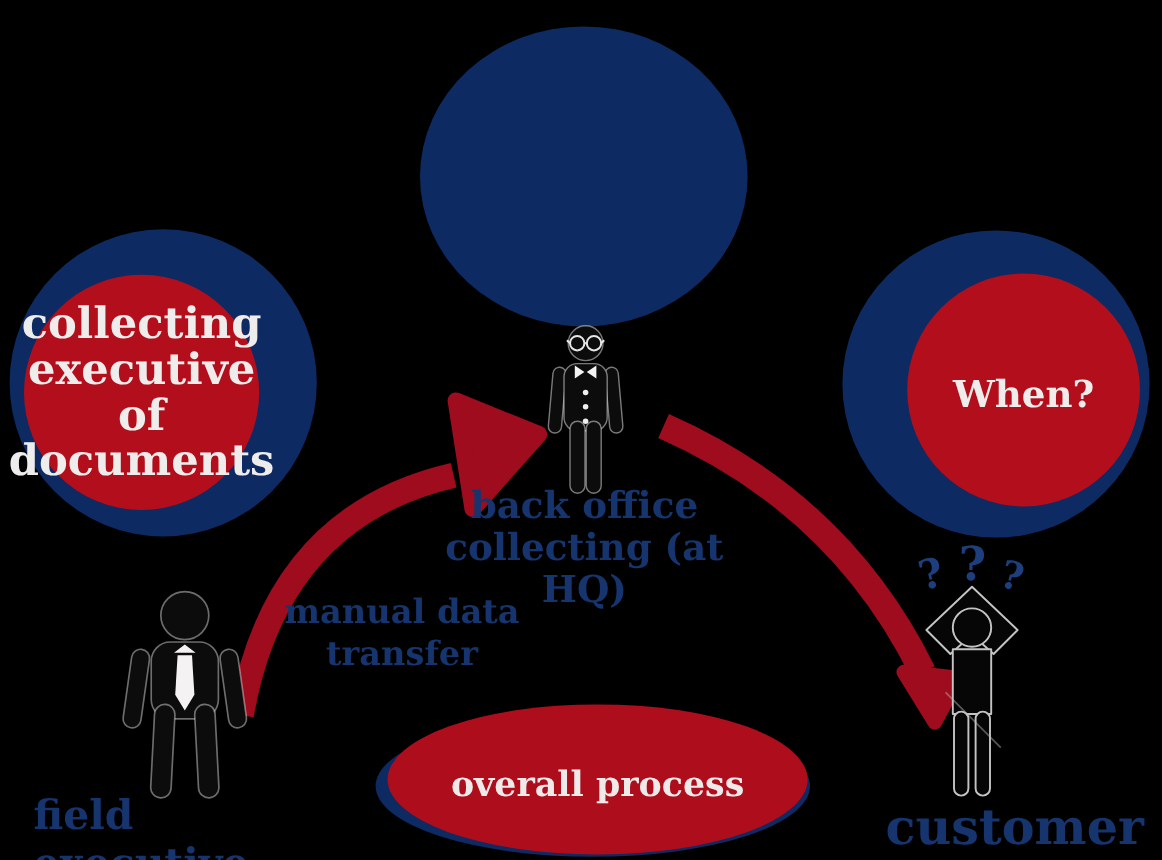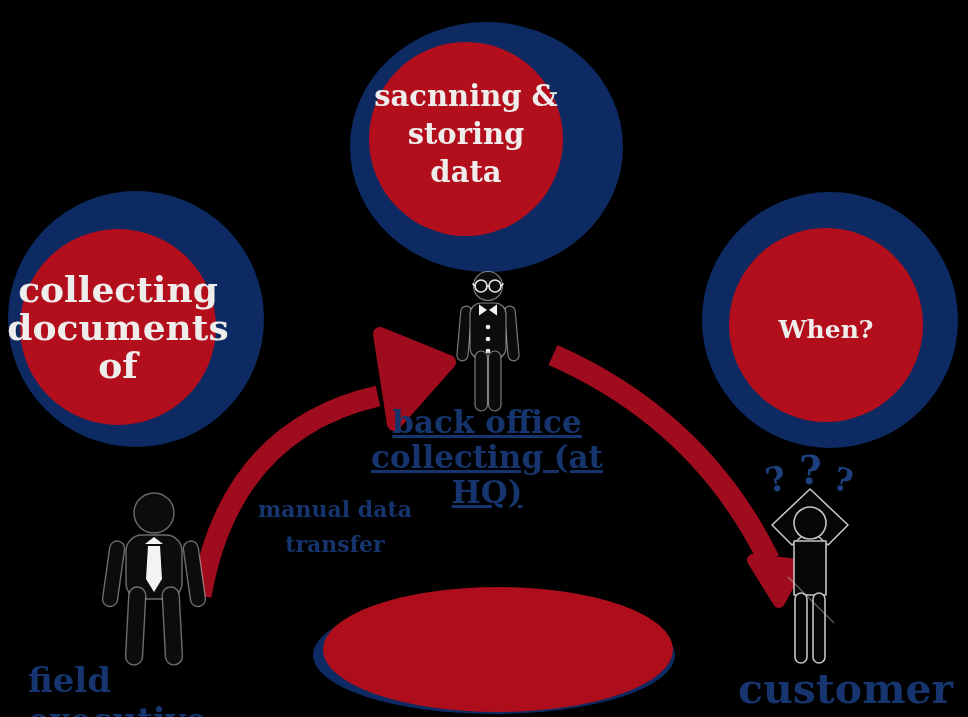--- a/index.html
+++ b/index.html
@@ -16,64 +16,62 @@
   }
   .ring-inner span{display:block;}
   
   #top-outer{left:350px;top:22px;width:273px;height:250px;}
   #top-inner{left:369px;top:42px;width:194px;height:194px;font-size:29px;line-height:38px;padding-bottom:10px;box-sizing:border-box;}
   
   #left-outer{left:8px;top:191px;width:256px;height:256px;}
   #left-inner{left:20px;top:229px;width:196px;height:196px;font-size:36px;line-height:38px;}
   
   #right-outer{left:702px;top:192px;width:256px;height:256px;}
-  #right-inner{left:729px;top:228px;width:194px;height:194px;font-size:25px;padding-top:8px;box-sizing:border-box;text-align:center;}
+  #right-inner{left:756px;top:228px;width:194px;height:194px;font-size:31px;padding-top:8px;box-sizing:border-box;text-align:center;}
   
   #ellipse-navy{left:313px;top:596px;width:362px;height:118px;border-radius:50%;background:#0d2b62;}
   #ellipse-red{
     left:323px;top:587px;width:350px;height:125px;border-radius:50%;background:#ae0e1c;
     display:flex;flex-direction:column;align-items:center;justify-content:center;
     text-align:center;color:#eeeaea;font-size:29px;line-height:36px;padding-top:6px;box-sizing:border-box;
   }
   .navy-label{color:#16356e;text-align:center;}
-  #label-back-office{left:352px;top:405px;width:270px;font-size:31px;line-height:35px;text-decoration:underline;}
-  #label-manual{left:225px;top:492px;width:220px;font-size:22px;line-height:35px;}
+  #label-back-office{left:352px;top:405px;width:270px;font-size:31px;line-height:35px;}
+  #label-manual{left:225px;top:492px;width:220px;font-size:28px;line-height:35px;}
   #label-field{left:28px;top:660px;width:240px;font-size:34px;text-align:left;}
   #label-customer{left:738px;top:665px;width:160px;font-size:41px;text-align:left;}
   .qmark{position:absolute;color:#1d3f7d;}
   #q1{left:766px;top:459px;font-size:34px;transform:rotate(-14deg);}
   #q2{left:799px;top:447px;font-size:39px;}
   #q3{left:834px;top:461px;font-size:32px;transform:rotate(14deg);}
   svg{position:absolute;}
 </style>
 </head>
 <body>
 
 <div class="stage">
 
   <div class="ring-outer" id="top-outer"></div>
-  <div class="ring-inner" id="top-inner">
-    <span>sacnning &amp;</span>
-    <span>storing data</span>
-  </div>
 
   <div class="ring-outer" id="left-outer"></div>
   <div class="ring-inner" id="left-inner">
     <span>collecting</span>
+    <span>executive</span>
+    <span>of</span>
     <span>documents</span>
-    <span>of</span>
   </div>
 
   <div class="ring-outer" id="right-outer"></div>
   <div class="ring-inner" id="right-inner">
     <span>When?</span>
   </div>
 
   <div class="abs" id="ellipse-navy"></div>
   <div class="abs" id="ellipse-red">
+    <span>overall process</span>
   </div>
 
   <svg width="968" height="717" viewBox="0 0 968 717">
     <g>
       <path d="M 201 596 Q 230 430 378 396" fill="none" stroke="#9f0c1e" stroke-width="21"></path>
       <path d="M 449 362 L 394 424 L 380 334 Z" fill="#9f0c1e" stroke="#9f0c1e" stroke-width="14" stroke-linejoin="round"></path>
     </g>
     <g>
       <path d="M 553 355 Q 700 420 769 560" fill="none" stroke="#9f0c1e" stroke-width="22"></path>
       <path d="M 779 602 L 753 560 L 799 565 Z" fill="#9f0c1e" stroke="#9f0c1e" stroke-width="12" stroke-linejoin="round"></path>

